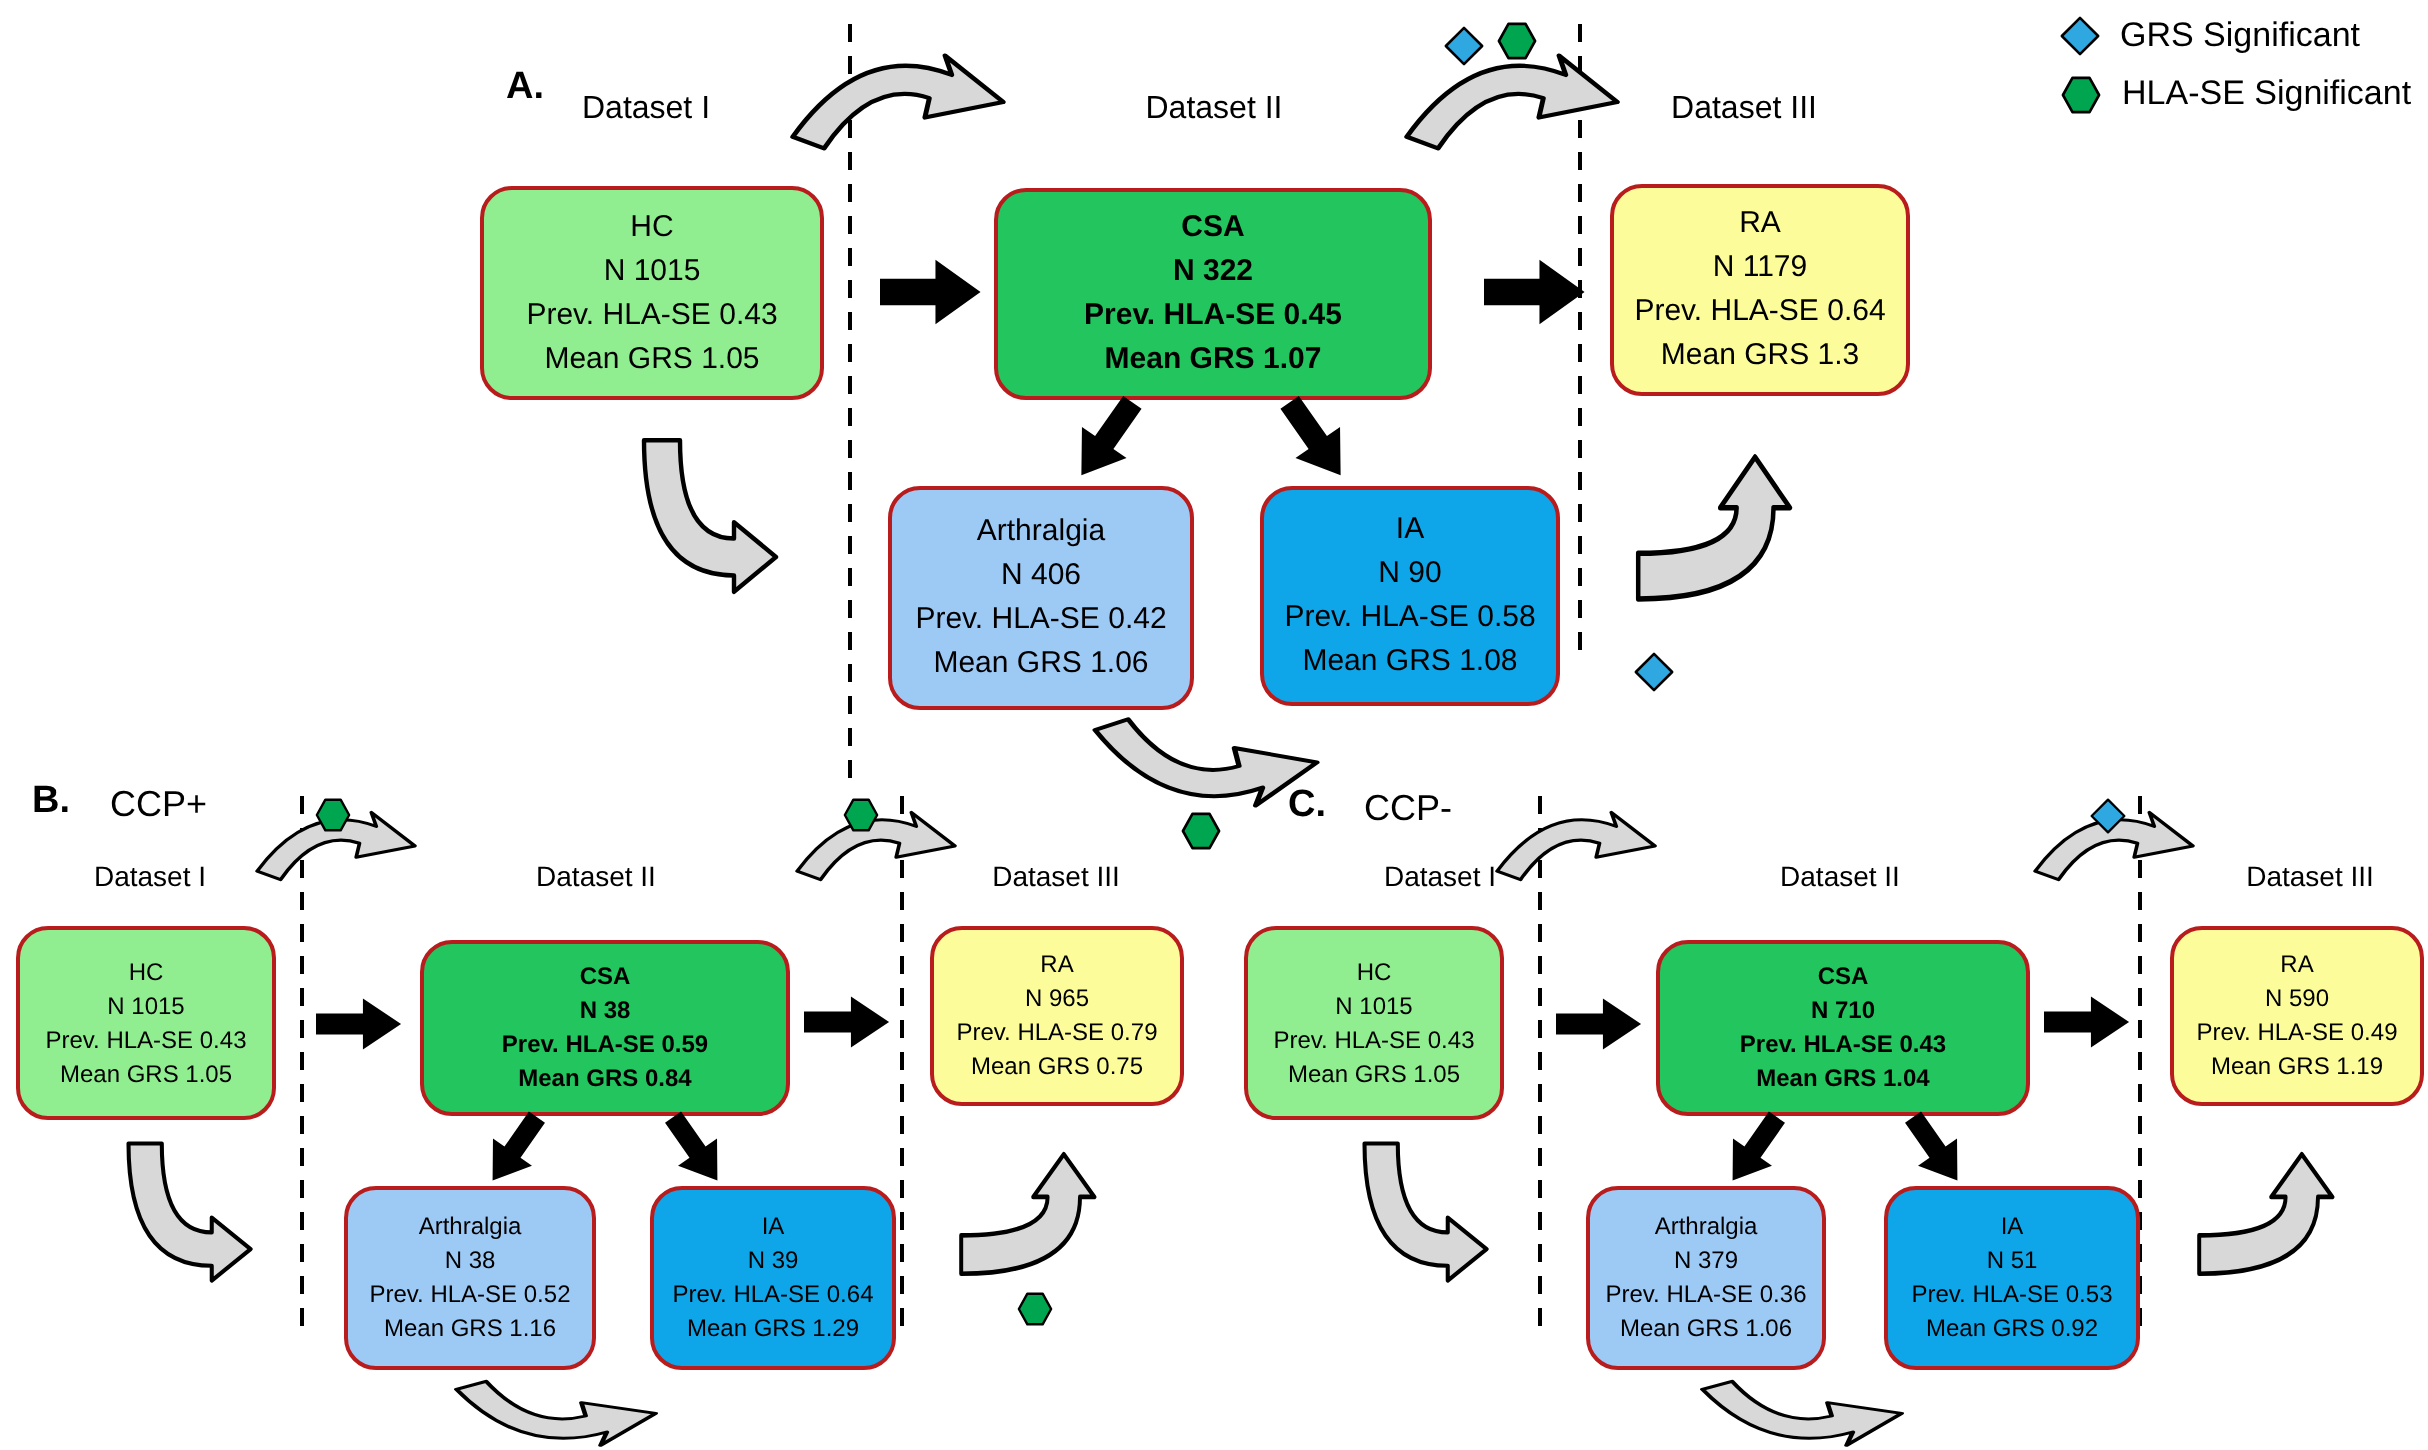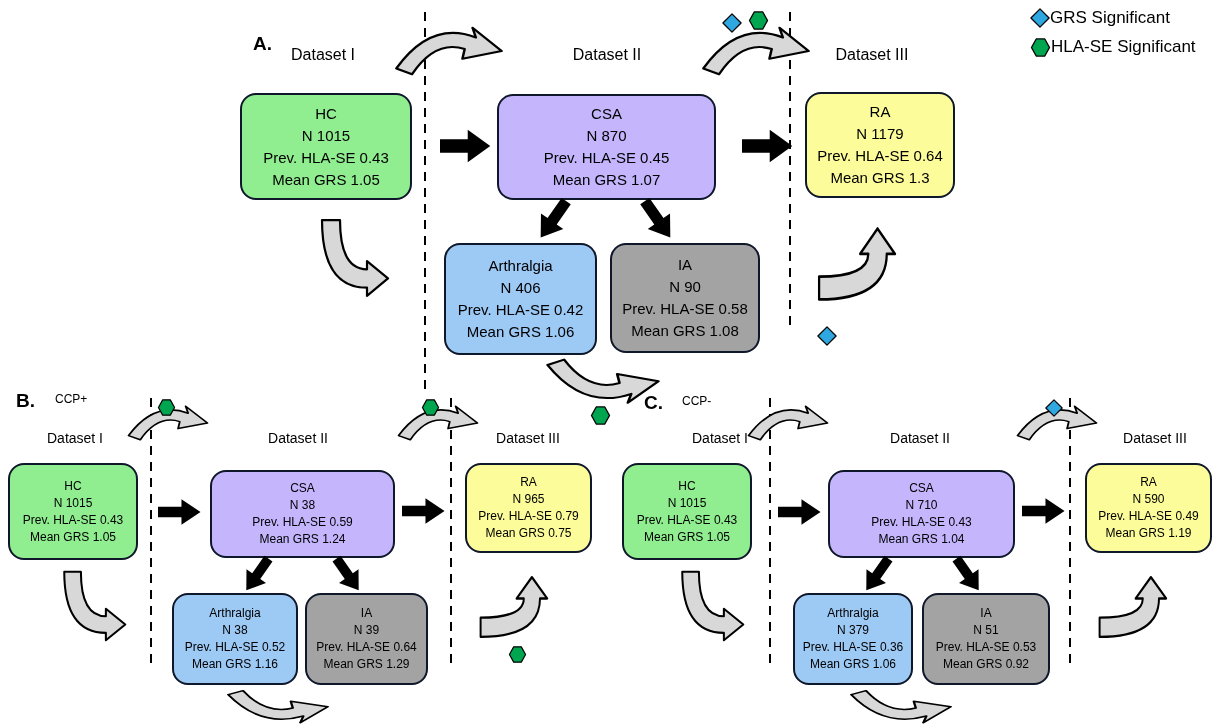--- a/index.html
+++ b/index.html
@@ -1,43 +1,43 @@
 <!DOCTYPE html>
 <html><head>
 <meta charset="utf-8">
 <style>
   * { margin:0; padding:0; box-sizing:border-box; }
   html,body { background:#fff; }
   body { font-family:"Liberation Sans", sans-serif; color:#000; }
   .canvas { position:relative; width:1214px; height:725px; background:#fff; overflow:hidden; }
-  .node { position:absolute; border:2px solid #0f172a; border-radius:16px;
+  .node { position:absolute; border:2px solid #b91c1c; border-radius:16px;
           display:flex; flex-direction:column; align-items:center; justify-content:center;
           text-align:right; }
   .node .line { white-space:nowrap; }
   .fs-a  { font-size:15px; line-height:22px; }
   .fs-bc { font-size:12px; line-height:17px; }
   .bg-hc   { background:#90EE90; }
-  .bg-csa  { background:#c4b5fd; }
+  .bg-csa  { background:#22c55e;font-weight:bold; }
   .bg-ra   { background:#FCFC9B; }
   .bg-arth { background:#9DC9F5; }
-  .bg-ia   { background:#a3a3a3; }
+  .bg-ia   { background:#0ea5e9;margin-left:20px; }
   .ds-label { position:absolute; text-align:center; font-size:16px; }
   .ds-label-sm { font-size:14px; }
   .panel-label { position:absolute; font-size:19px; font-weight:700; }
-  .subtitle { position:absolute; font-size:12px; }
+  .subtitle { position:absolute; font-size:18px; }
   .dash-v { position:absolute; width:2px;
             background:repeating-linear-gradient(to bottom,#000 0 9px,transparent 9px 16px); }
   svg.shape { position:absolute; overflow:visible; }
   .panel { position:absolute; }
   .gray-fill    { fill:#D8D8D8; stroke:#000; stroke-width:2.2; stroke-linejoin:round; }
   .black-fill   { fill:#000; stroke:none; }
   .diamond-fill { fill:#2FA8E1; stroke:#000; stroke-width:1.4; stroke-linejoin:round; }
   .hex-fill     { fill:#00A550; stroke:#000; stroke-width:1.4; stroke-linejoin:round; }
   .legend { position:absolute; left:1030px; top:8px; }
-  .legend-row { display:flex; align-items:flex-end; font-size:17px; margin-bottom:9px; }
+  .legend-row { display:flex; align-items:flex-end; gap:10px; font-size:17px; margin-bottom:9px; }
 </style>
 </head>
 <body>
 
 <svg width="0" height="0" style="position:absolute" aria-hidden="true">
   <defs>
     <path id="sym-arc-over" d="M 3,48 Q 34,-2 74,16 L 71,6 L 97,30 L 62,38 L 64,28 Q 38,18 17,54 Z"></path>
     <path id="sym-arc-under" d="M 3,10 Q 34,60 74,42 L 71,52 L 97,28 L 62,20 L 64,30 Q 38,40 17,4 Z"></path>
     <path id="sym-down-right" d="M 10,4 L 28,4 Q 28,52 55,52 L 55,44 L 76,61 L 55,78 L 55,70 Q 10,70 10,4 Z"></path>
     <path id="sym-right-up" d="M 4,40 Q 52,40 52,22 L 44,22 L 61,2 L 78,22 L 70,22 Q 70,58 4,58 Z"></path>
@@ -86,21 +86,21 @@
     </svg>
 
   <div class="node fs-a bg-hc" style="left:240px;top:93px;width:172px;height:107px">
     <div class="line">HC</div>
     <div class="line">N 1015</div>
     <div class="line">Prev. HLA-SE 0.43</div>
     <div class="line">Mean GRS 1.05</div>
   </div>
   <div class="node fs-a bg-csa" style="left:497px;top:94px;width:219px;height:106px">
     <div class="line">CSA</div>
-    <div class="line">N 870</div>
+    <div class="line">N 322</div>
     <div class="line">Prev. HLA-SE 0.45</div>
     <div class="line">Mean GRS 1.07</div>
   </div>
   <div class="node fs-a bg-ra" style="left:805px;top:92px;width:150px;height:106px">
     <div class="line">RA</div>
     <div class="line">N 1179</div>
     <div class="line">Prev. HLA-SE 0.64</div>
     <div class="line">Mean GRS 1.3</div>
   </div>
   <div class="node fs-a bg-arth" style="left:444px;top:243px;width:153px;height:112px">
@@ -171,21 +171,21 @@
     <div class="node fs-bc bg-hc" style="left:8px;top:73px;width:130px;height:97px">
       <div class="line">HC</div>
       <div class="line">N 1015</div>
       <div class="line">Prev. HLA-SE 0.43</div>
       <div class="line">Mean GRS 1.05</div>
     </div>
     <div class="node fs-bc bg-csa" style="left:210px;top:80px;width:185px;height:88px">
       <div class="line">CSA</div>
       <div class="line">N 38</div>
       <div class="line">Prev. HLA-SE 0.59</div>
-      <div class="line">Mean GRS 1.24</div>
+      <div class="line">Mean GRS 0.84</div>
     </div>
     <div class="node fs-bc bg-ra" style="left:465px;top:73px;width:127px;height:90px">
       <div class="line">RA</div>
       <div class="line">N 965</div>
       <div class="line">Prev. HLA-SE 0.79</div>
       <div class="line">Mean GRS 0.75</div>
     </div>
     <div class="node fs-bc bg-arth" style="left:172px;top:203px;width:126px;height:92px">
       <div class="line">Arthralgia</div>
       <div class="line">N 38</div>

